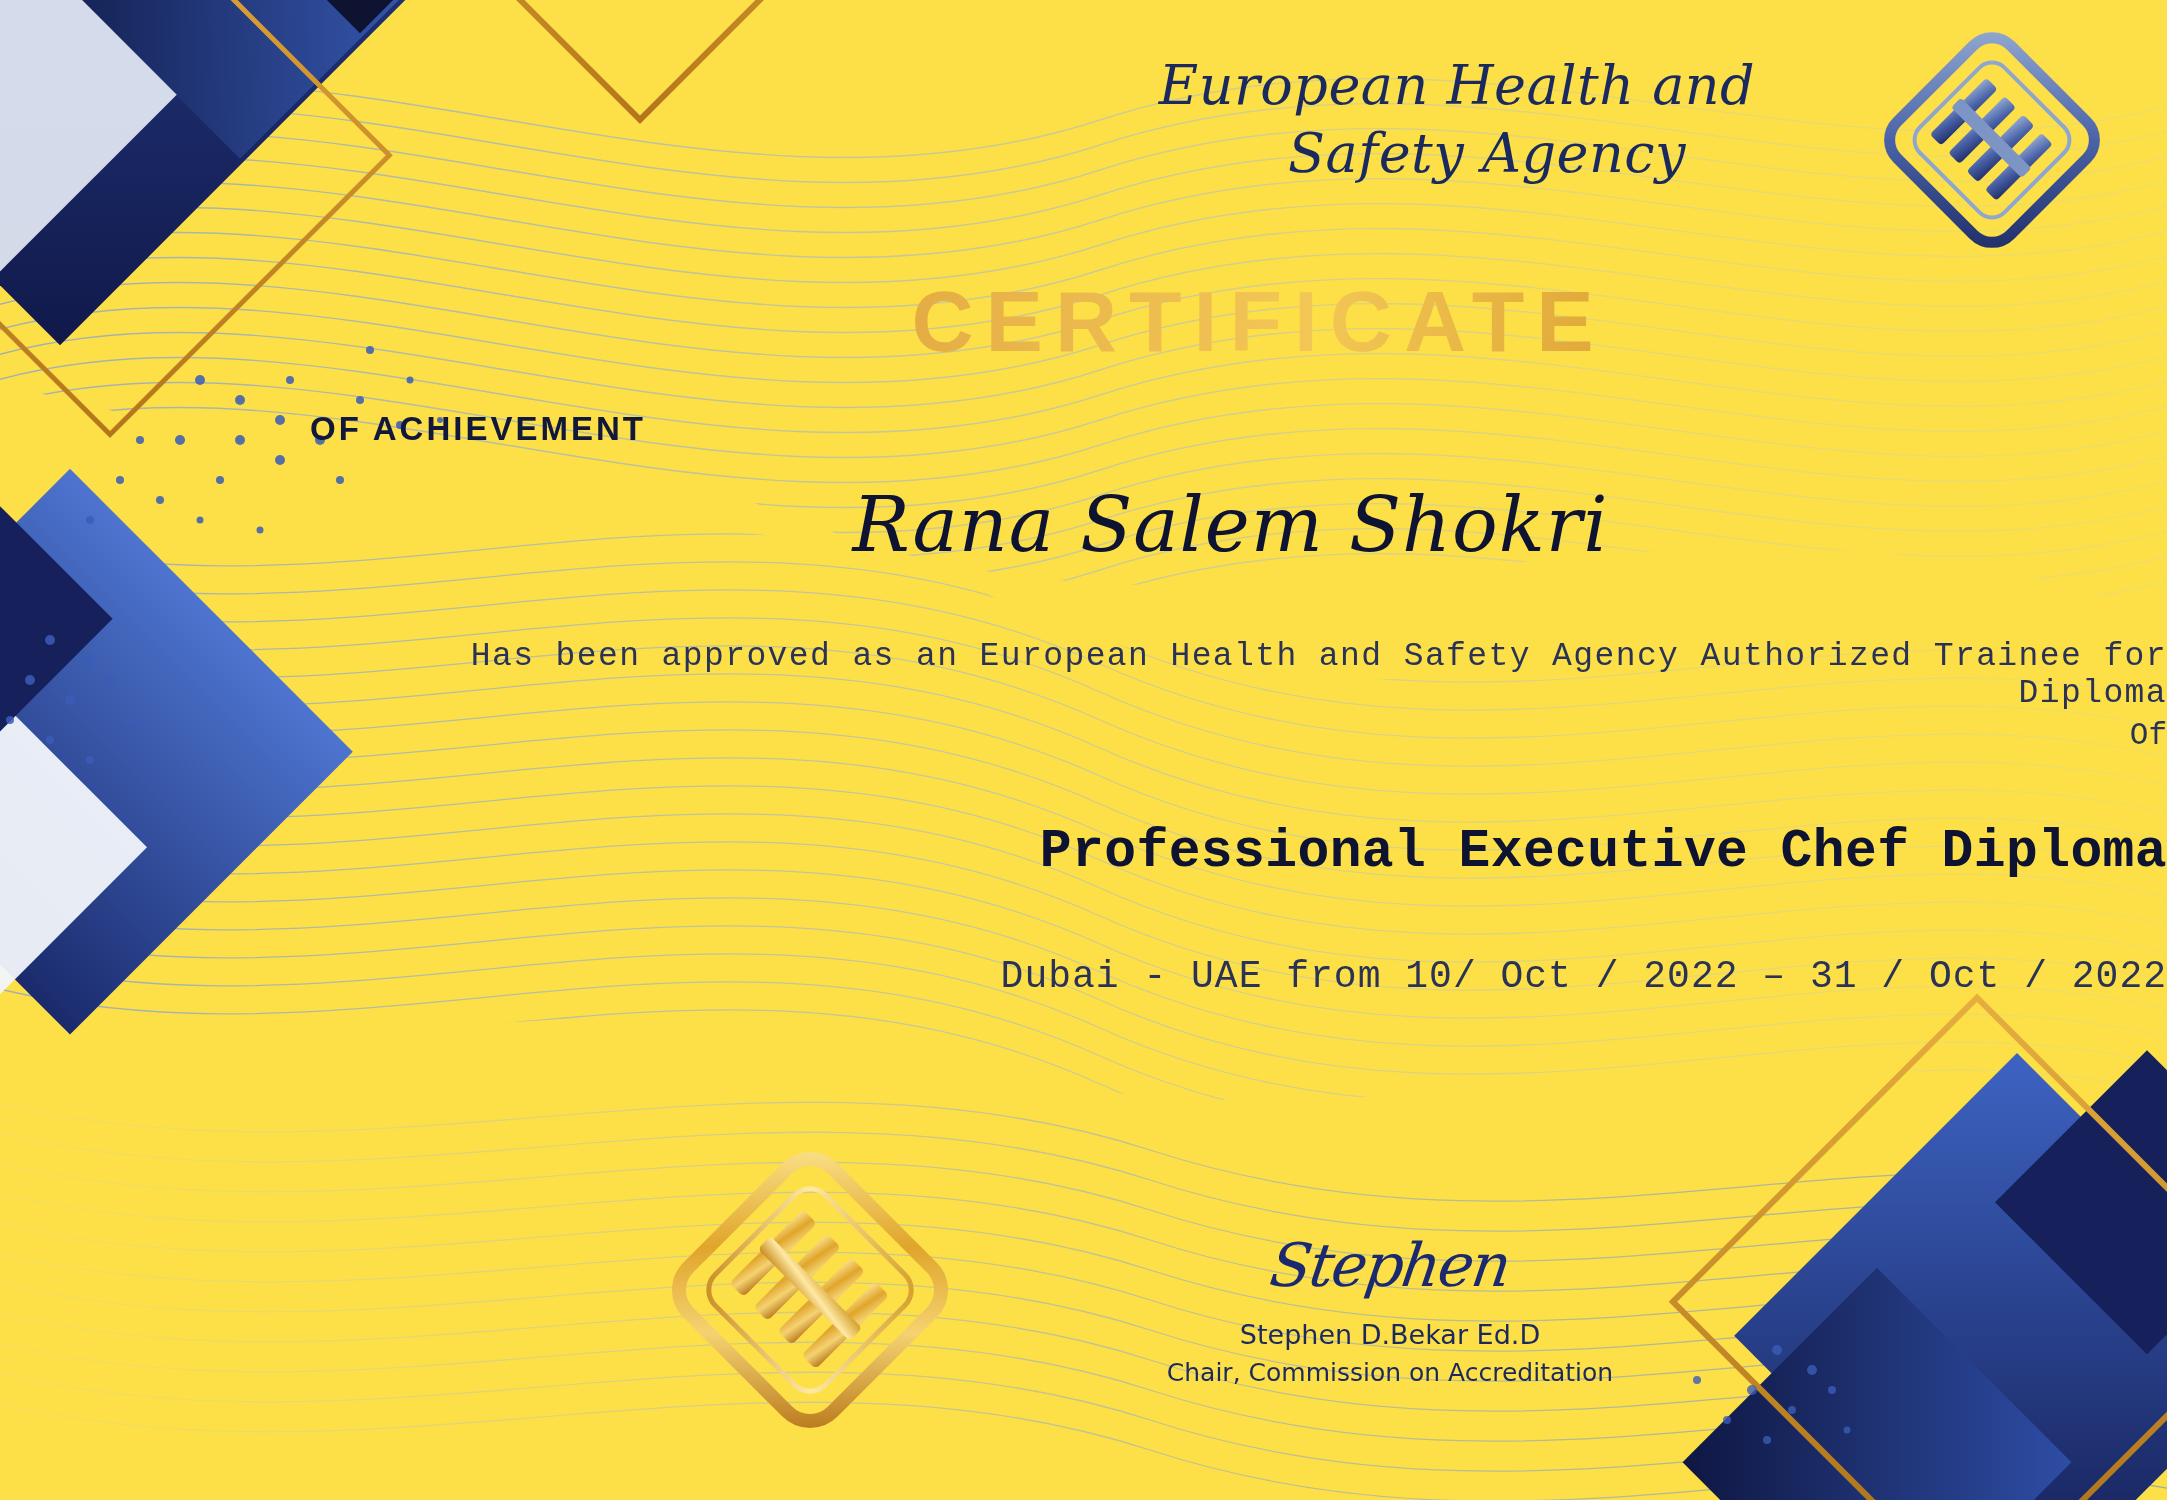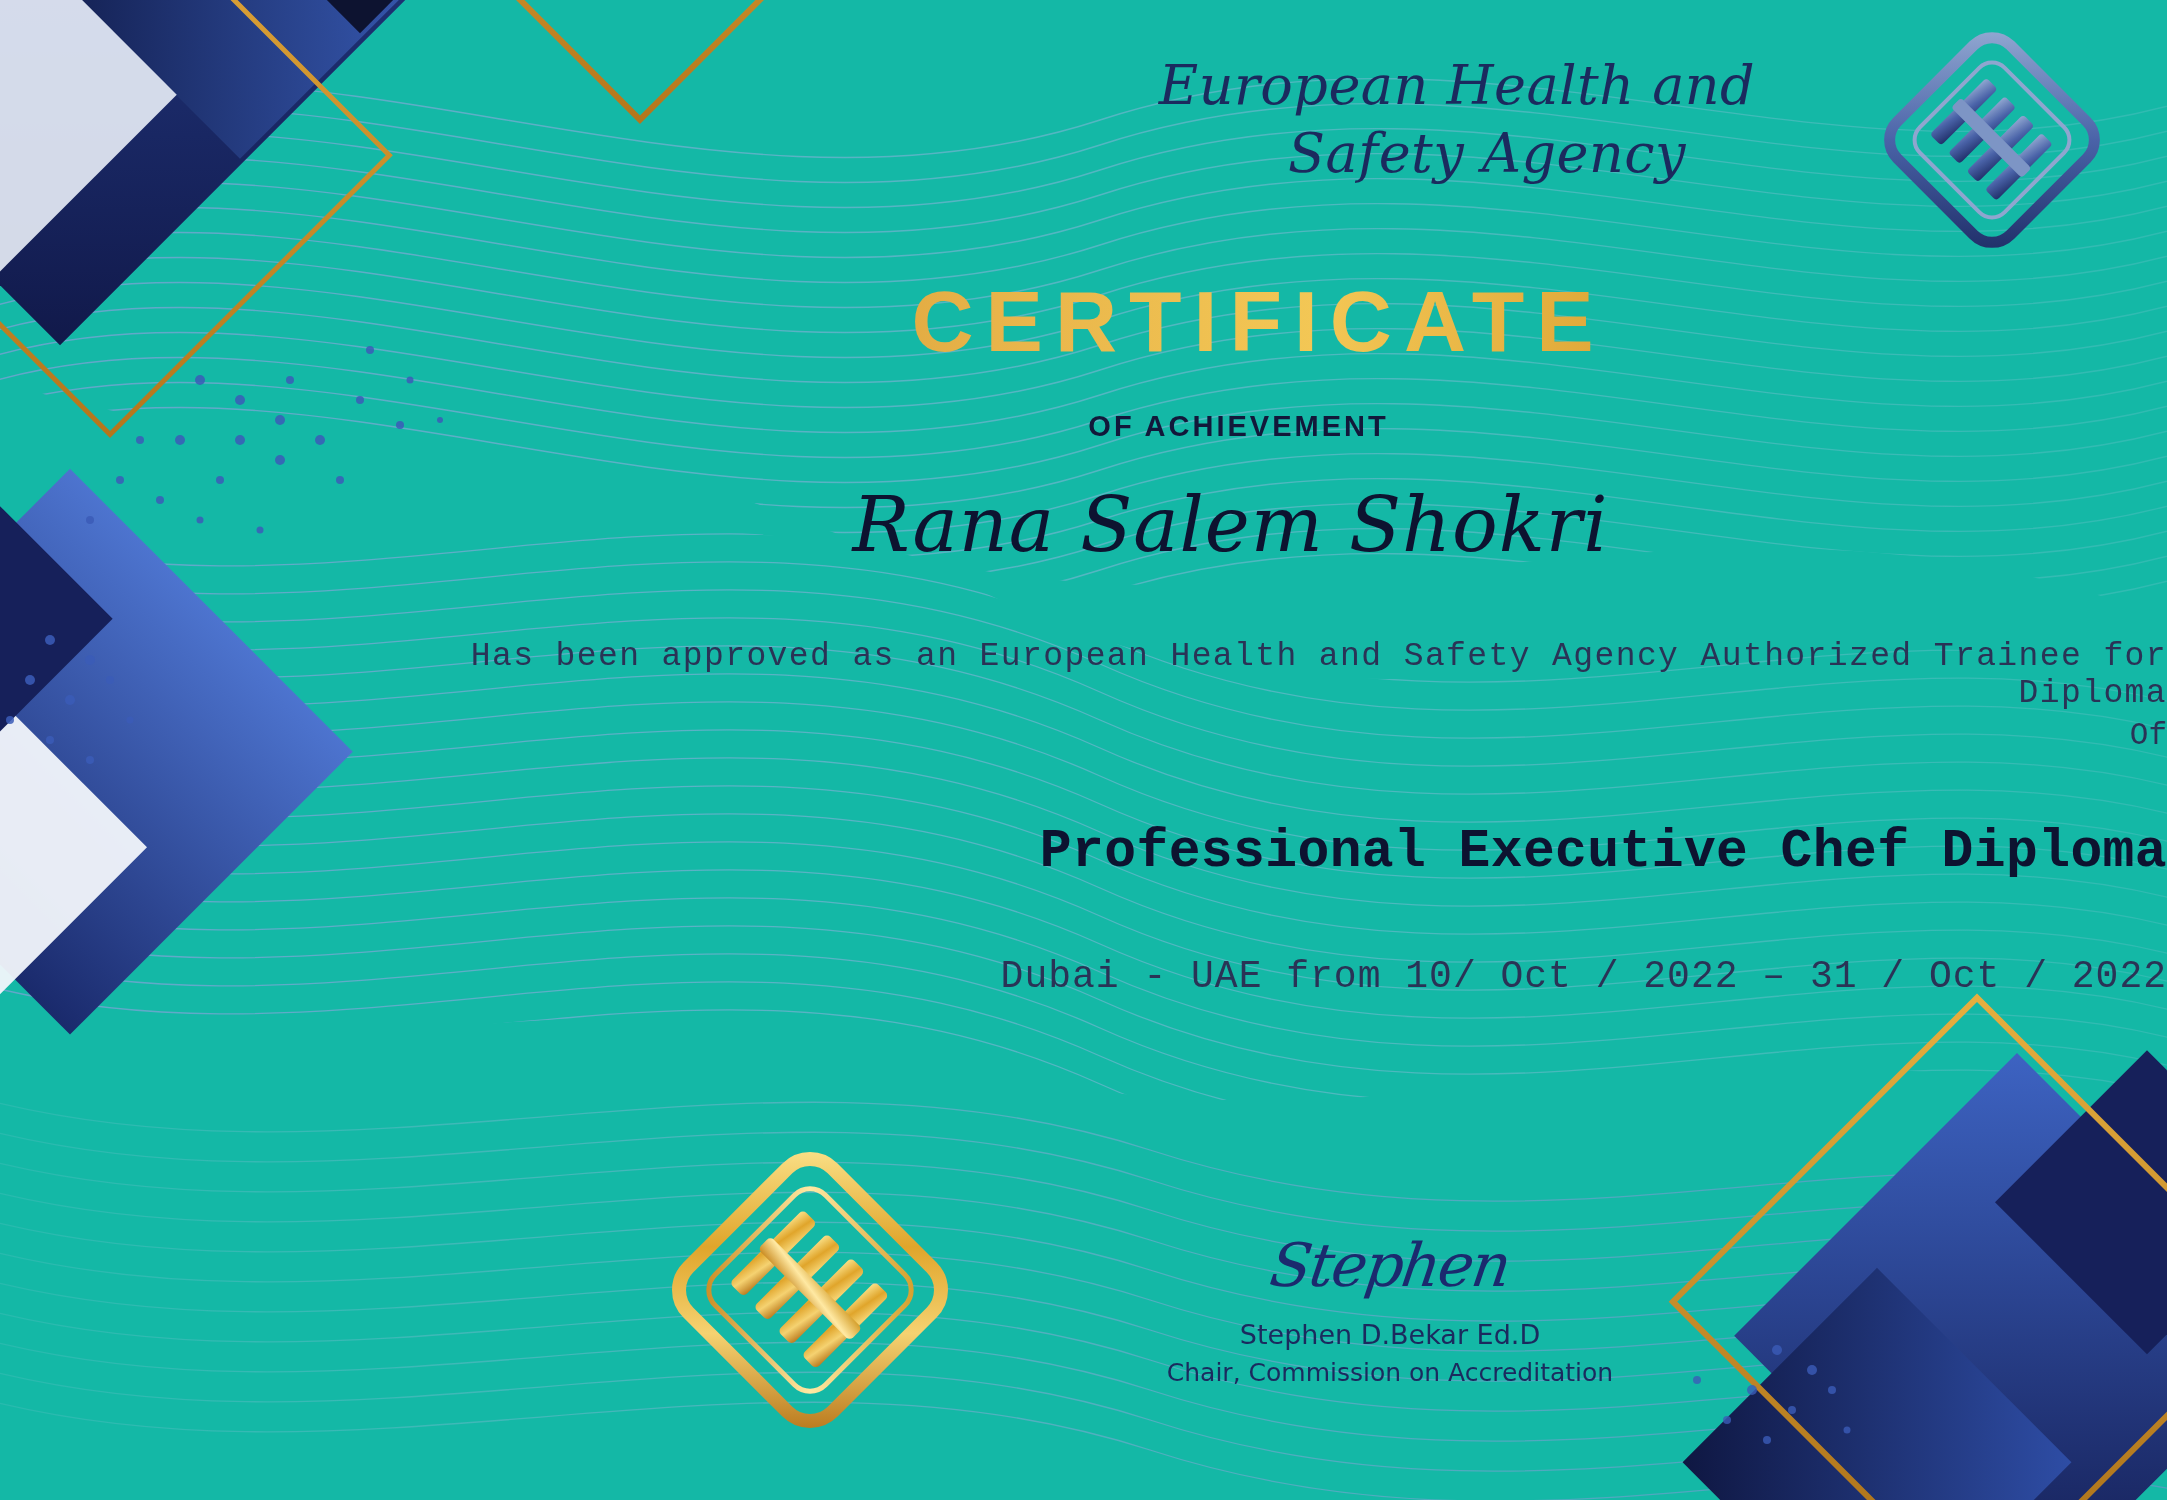--- a/index.html
+++ b/index.html
@@ -8,21 +8,21 @@
     background: #ffffff;
   }
   body {
     font-family: "Liberation Sans", sans-serif;
   }
   #certificate {
     position: relative;
     width: 2167px;
     height: 1500px;
     overflow: hidden;
-    background: #14b8a6;
+    background: #fde047;
   }
   
   .deco-left {
     position: absolute;
     left: -60px;
     top: -120px;
     width: 900px;
     height: 1750px;
     pointer-events: none;
   }
@@ -84,25 +84,24 @@
     background-clip: text;
     color: transparent;
     margin-left: 40px;
     -webkit-text-fill-color: transparent;
   }
   .cert-subtitle {
     position: absolute;
     top: 410px;
     left: 0;
     right: 0;
-    text-align: center;
     padding-left: 310px;
     font-family: "Liberation Sans", sans-serif;
     font-weight: bold;
-    font-size: 29px;
+    font-size: 33px;
     letter-spacing: 3px;
     color: #12183a;
   }
   
   .recipient {
     position: absolute;
     top: 480px;
     left: 0;
     right: 16px;
     text-align: center;

